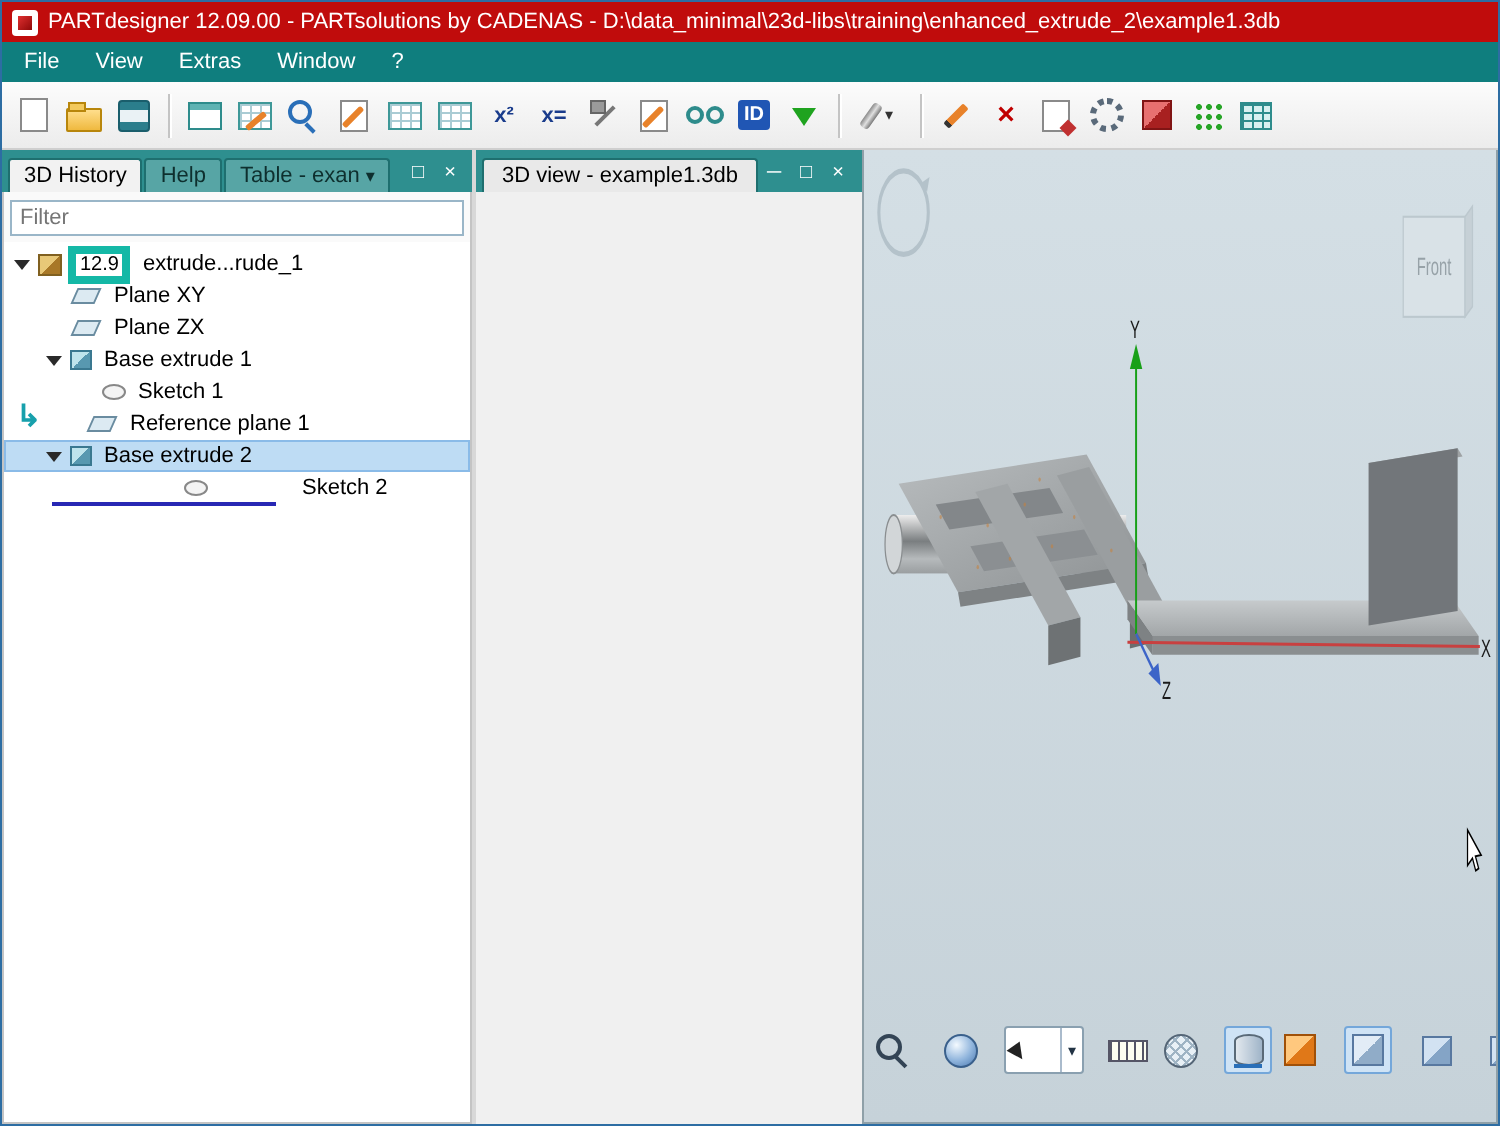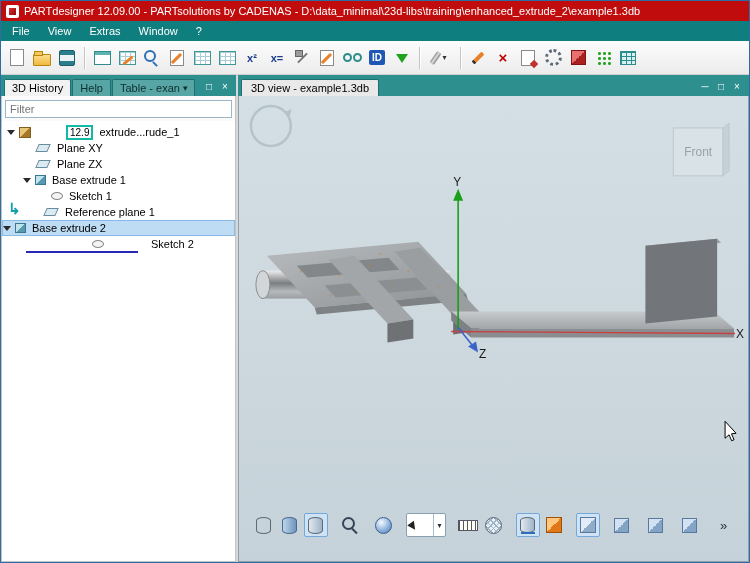--- a/index.html
+++ b/index.html
@@ -85,30 +85,30 @@
   .trow { height:16px; display:flex; align-items:center; gap:3px; position:relative; white-space:nowrap; cursor:default; }
   .trow.selected { background:#BEDCF4; outline:1px solid #8ABBE8; outline-offset:-1px; }
   .texp { width:10px; height:12px; position:relative; flex:0 0 10px; visibility:hidden; }
   .trow.expanded .texp { visibility:visible; }
   .texp::before { content:""; position:absolute; top:4px; left:1px; border:4px solid transparent; border-top:5px solid #2A2A2A; }
   .ticon { flex:0 0 auto; display:inline-block; }
   .ticon.k-part { width:12px; height:11px; background:linear-gradient(135deg,#E8C878 0 50%, #A87828 50%); border:1px solid #806020; }
   .ticon.k-plane { width:12px; height:8px; border:1px solid #6A8CA0; background:#DCEAF2; transform:skewX(-24deg); margin:0 2px; }
   .ticon.k-extrude { width:11px; height:10px; background:linear-gradient(135deg,#BFE4EC 0 50%, #5898B0 50%); border:1px solid #3A7890; }
   .ticon.k-sketch { width:12px; height:8px; border:1px solid #888; border-radius:50%; background:#F4F4F4; }
-  .tbadge { border:2px solid #14b8a6; padding:0 2px; font-size:10px; line-height:11px; background:#fff;margin-left:32px; }
+  .tbadge { border:4px solid #14b8a6; padding:0 2px; font-size:10px; line-height:11px; background:#fff; }
   .tlabel { padding:0 3px; }
   .ann-mark { display:none; }
   .trow.ann-arrow .ann-mark { display:block; position:absolute; left:6px; top:-3px; color:#17A0AC; font-weight:bold; font-size:15px; line-height:15px; font-style:normal; }
   .trow.ann-arrow .ann-mark::before { content:"↳"; }
   .ann-line { display:none; }
   .trow.ann-underline .ann-line { display:block; position:absolute; left:24px; top:15px; width:112px; height:2px; background:#2828B4; }
 
   
-  .right-panel { flex:1; display:flex; flex-direction:column; min-width:0; }
+  .right-panel { flex:1; display:flex; flex-direction:row; min-width:0; }
   .rp-tabs { height:21px; background:#2E8F8F; display:flex; align-items:flex-end; padding:2px 4px 0 3px; flex:0 0 auto; }
   .rtab { font-size:11px; padding:2px 9px; background:#E9E9E9; color:#000; border:1px solid #1E6F6F; border-bottom:none; border-radius:2px 2px 0 0; white-space:nowrap; }
 
   .viewport { flex:1; position:relative; background:linear-gradient(180deg,#D4DFE5,#C6D2D9); border:1px solid #8FA0A8; border-top:none; overflow:hidden; }
   .scene { position:absolute; inset:0; width:100%; height:100%; }
 
   
   .vp-toolbar { position:absolute; left:50%; bottom:24px; transform:translateX(-50%); display:flex; align-items:center; gap:2px; z-index:2; }
   .vbi { width:24px; height:24px; display:flex; align-items:center; justify-content:center; position:relative; border-radius:2px; font-size:10px; color:#234; flex:0 0 auto; }
   .vbi.pressed { background:#CFE3F5; border:1px solid #74A7DA; }
@@ -258,21 +258,21 @@
               <span class="tlabel">Sketch 1</span>
             </div>
             <div class="trow ann-arrow" style="padding-left: 28px;">
               <i class="ann-mark"></i>
 
               <span class="texp"></span>
               <span class="ticon k-plane"></span>
 
               <span class="tlabel">Reference plane 1</span>
             </div>
-            <div class="trow selected expanded" style="">
+            <div class="trow selected expanded" style="padding-left: 20px;">
 
               <span class="texp"></span>
               <span class="ticon k-extrude"></span>
 
               <span class="tlabel">Base extrude 2</span>
             </div>
             <div class="trow ann-underline" style="padding-left: 36px; gap: 44px;">
 
               <i class="ann-line"></i>
               <span class="texp"></span>

